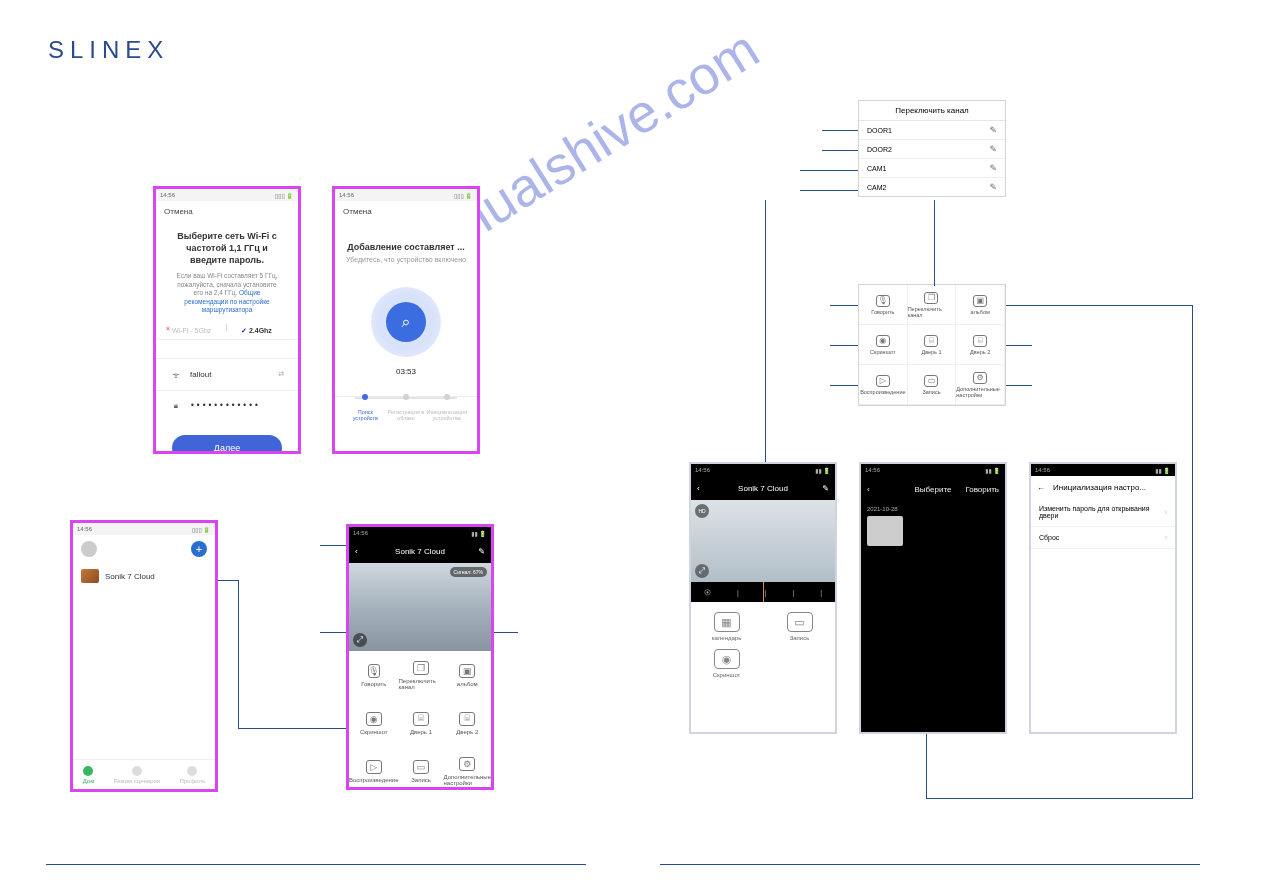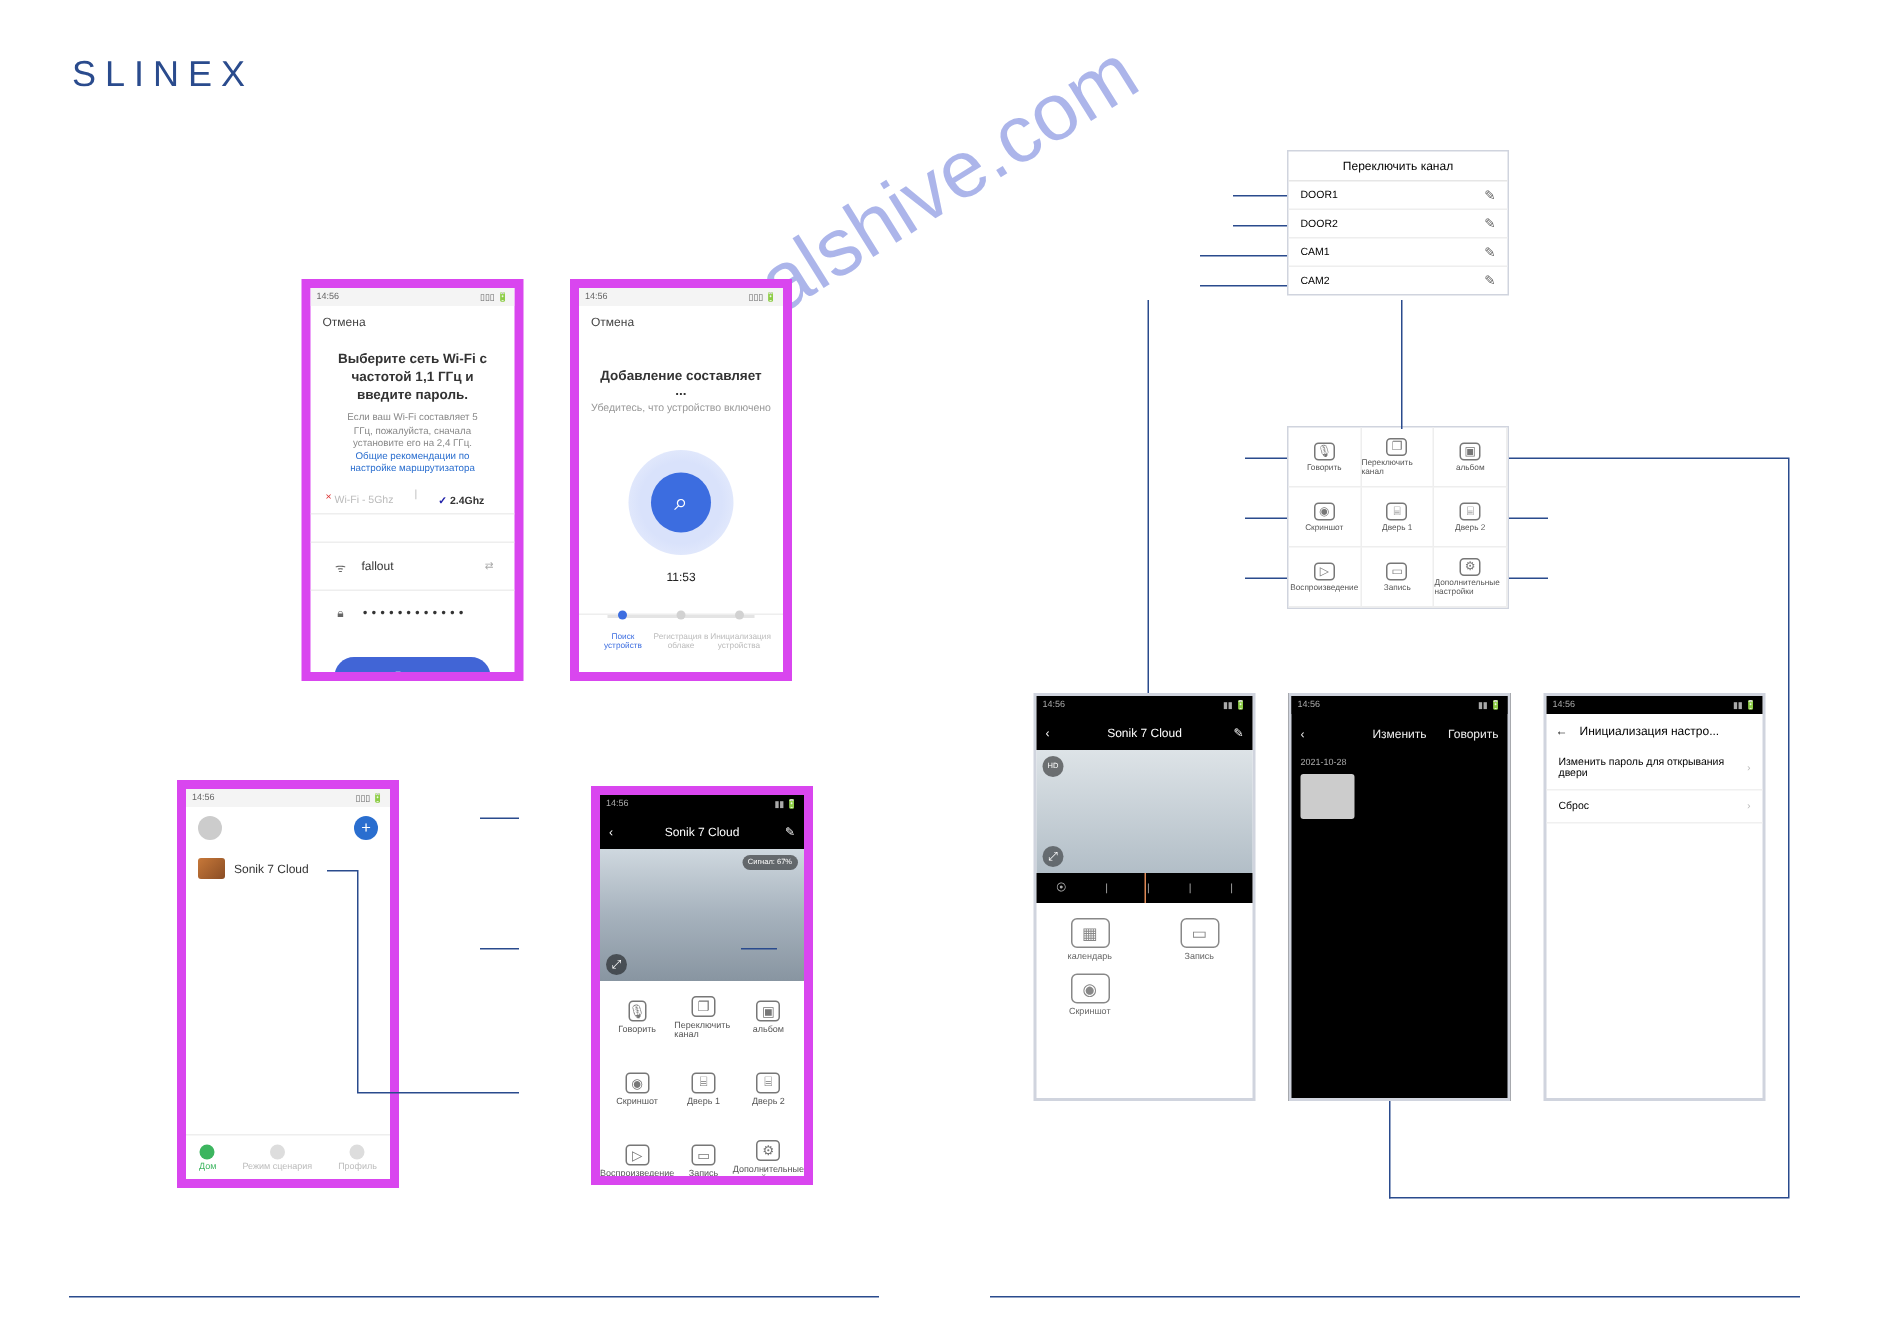--- a/index.html
+++ b/index.html
@@ -6,21 +6,21 @@
   body { width: 1263px; height: 893px; font-family: Arial, sans-serif; background: #fff; position: relative; overflow: hidden; }
   .page { position: relative; width: 100%; height: 100%; }
 
   
   .brand { position: absolute; top: 36px; left: 48px; font-size: 24px; font-weight: 500; letter-spacing: 6px; color: #2a4b8d; }
   
   
   .watermark { position: absolute; top: 240px; left: 380px; font-size: 54px; color: #5b6ed6; opacity: 0.5; transform: rotate(-32deg); transform-origin: left top; font-family: sans-serif; pointer-events: none; }
 
   
-  .phone { position: absolute; background: #fff; border: 6px solid #d946ef; font-size: 8px; color: #333; overflow: hidden; margin-left: 48px; }
+  .phone { position: absolute; background: #fff; border: 3px solid #d946ef; font-size: 8px; color: #333; overflow: hidden; }
   .phone.sm { width: 148px; height: 268px; }
   .phone.md { width: 148px; height: 266px; }
   .phone.tall { width: 148px; height: 272px; }
   
   .statusbar { height: 12px; background: #f4f4f4; font-size: 6px; color: #666; display: flex; justify-content: space-between; align-items: center; padding: 0 4px; }
   .statusbar.dark { background: #000; color: #aaa; }
   .cancel { font-size: 8px; color: #444; padding: 6px 8px 2px; }
 
   
   .sA { top: 186px; left: 153px; }
@@ -164,21 +164,21 @@
     <div class="statusbar">
         <span>14:56</span>
         <span>▯▯▯ 🔋</span>
       </div>
     <div class="cancel">Отмена</div>
     <div class="title2">Добавление составляет ...</div>
     <div class="sub">Убедитесь, что устройство включено</div>
     <div class="circle-out">
         <div class="circle-in">⌕</div>
       </div>
-    <div class="timer">11:53</div>
+    <div class="timer">03:53</div>
     <div class="steps">
       <div class="step act">Поиск устройств</div>
       <div class="step">Регистрация в облаке</div>
       <div class="step">Инициализация устройства</div>
     </div>
   </div>
 
   <div class="phone tall sC">
     <div class="statusbar">
         <span>14:56</span>
@@ -359,21 +359,21 @@
     </div>
   </div>
 
   <div class="sF">
     <div class="statusbar dark">
         <span>14:56</span>
         <span>▮▮ 🔋</span>
       </div>
     <div class="hdr">
         <span class="bk">‹</span>
-        <span>Изменить</span>
+        <span>Выберите</span>
         <span class="sel">Говорить</span>
       </div>
     <div class="date">2021-10-28</div>
     <div class="thumb"></div>
   </div>
 
   <div class="sG">
     <div class="statusbar dark">
         <span>14:56</span>
         <span>▮▮ 🔋</span>

